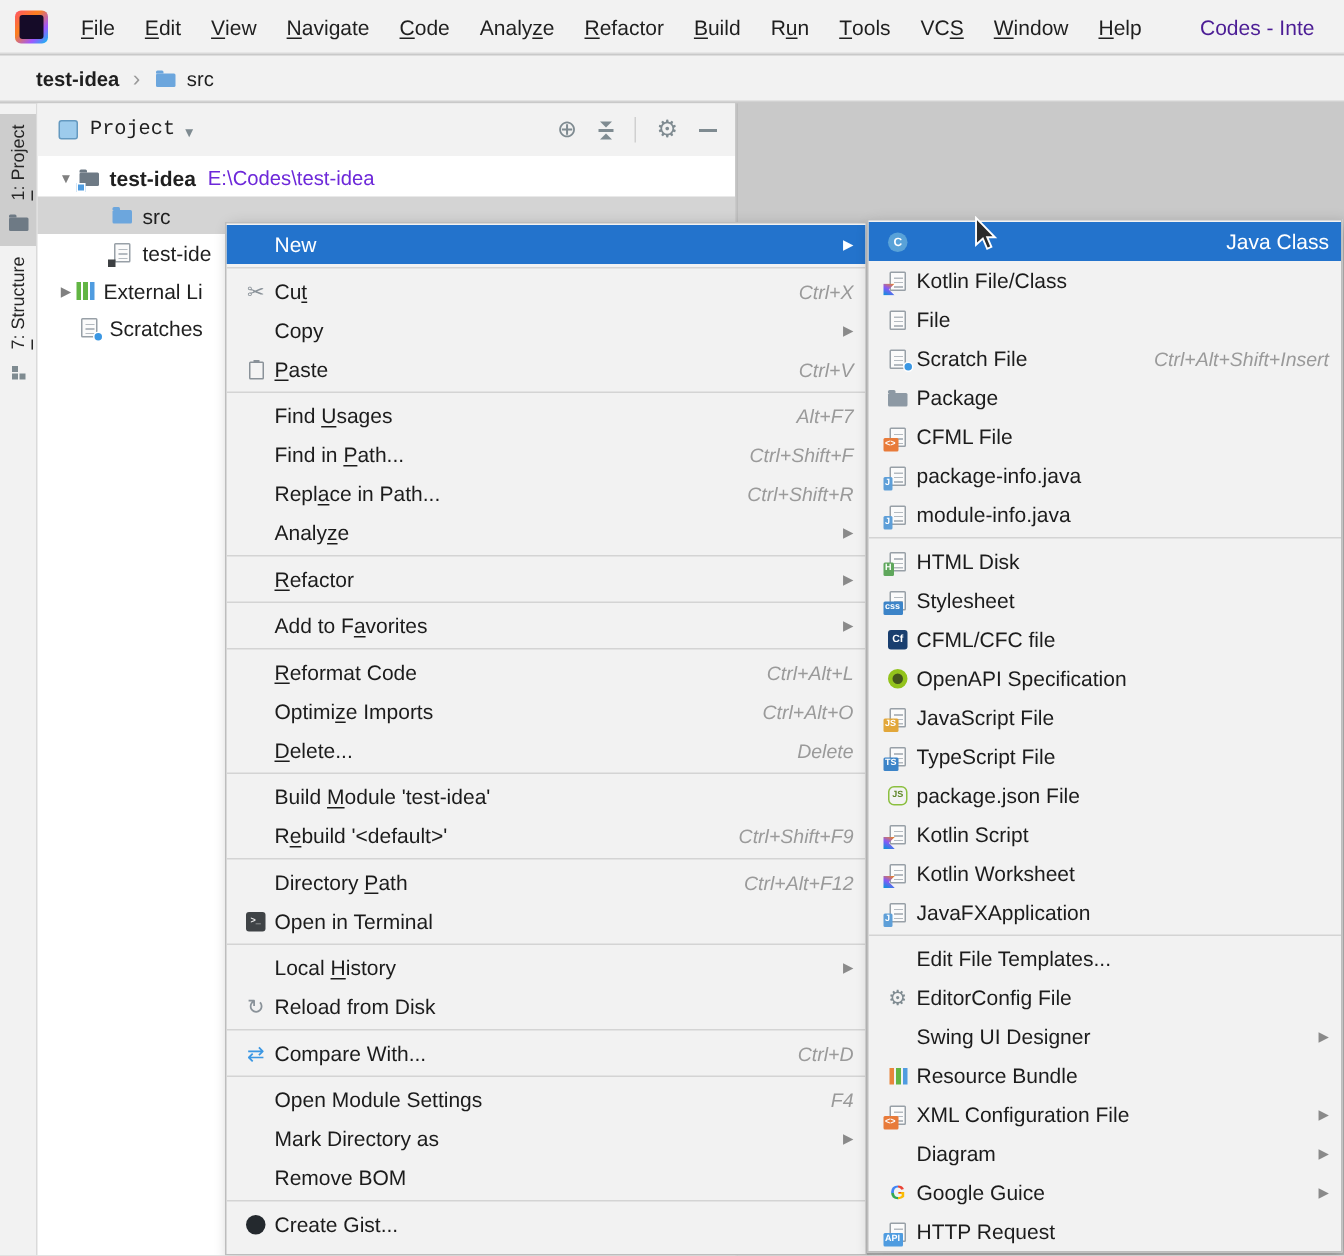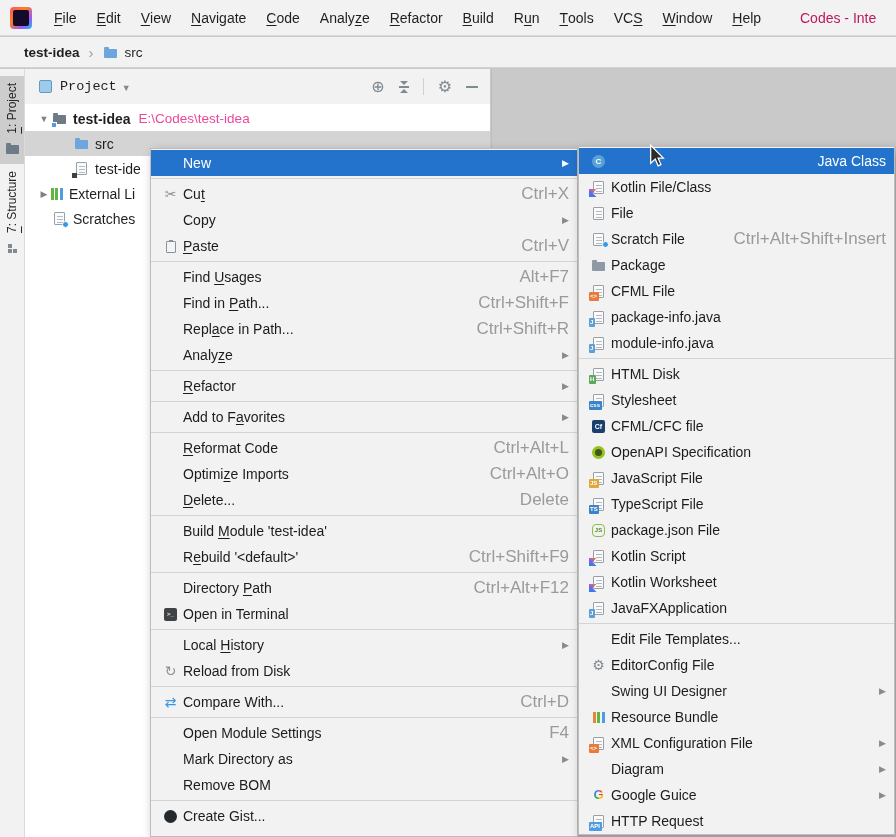--- a/index.html
+++ b/index.html
@@ -12,21 +12,21 @@
   
   .titlebar { position:absolute; top:0; left:0; right:0; height:36px; background:#f2f2f2;
     border-bottom:1px solid #dadada; display:flex; align-items:center; padding-left:8px; }
   .logo { width:22px; height:22px; border-radius:4px; margin:0 12px 0 2px; position:relative; flex:none;
     background:linear-gradient(135deg,#fe5567,#fc801d 38%,#9e57ff 72%,#07c3f2); }
   .logo::before { content:""; position:absolute; inset:3px; background:#150b28; border-radius:2px; }
   .menubar { display:flex; height:36px; }
   .mb-item { padding:0 10px; display:flex; align-items:center; font-size:14px; color:#1f1f1f; cursor:default; }
   .mn-u { text-decoration:underline; text-underline-offset:2px; }
   .window-title { position:absolute; left:800px; top:0; height:36px; display:flex; align-items:center;
-    color:#be185d; font-size:14px; white-space:nowrap; }
+    color:#4c1d95; font-size:14px; white-space:nowrap; }
   
   .breadcrumbs { position:absolute; top:37px; left:0; right:0; height:31px; background:#f2f2f2;
     border-bottom:1px solid #d2d2d2; display:flex; align-items:center; padding-left:24px; font-size:13.5px; color:#1f1f1f; }
   .bc-project { font-weight:bold; }
   .bc-sep { color:#9a9a9a; margin:0 9px; font-size:15px; }
   .bc-item { margin-left:6px; }
   
   .sidebar { position:absolute; top:69px; left:0; width:25px; bottom:0; background:#f2f2f2; border-right:1px solid #dadada; }
   .tool-btn { position:absolute; left:0; width:24px; display:flex; flex-direction:column; align-items:center; padding:7px 0; gap:7px; }
   .tool-btn.active { background:#cdcdcd; }
@@ -43,33 +43,33 @@
   .clp { display:flex; flex-direction:column; align-items:center; gap:1px; }
   .clp .t { width:0; height:0; border-left:4px solid transparent; border-right:4px solid transparent; border-top:4px solid #7f8b91; }
   .clp .l { width:10px; height:2px; background:#7f8b91; }
   .clp .b { width:0; height:0; border-left:4px solid transparent; border-right:4px solid transparent; border-bottom:4px solid #7f8b91; }
   
   .tree { padding-top:2px; }
   .tree-row { height:25px; display:flex; align-items:center; font-size:14px; color:#1f1f1f; white-space:nowrap; }
   .tree-row.selected { background:#d4d4d4; }
   .tr-arrow { width:14px; flex:none; font-size:9px; color:#808080; text-align:center; }
   .tr-label.bold { font-weight:bold; }
-  .tr-path { color:#ec4899; margin-left:8px; font-size:13.5px; }
+  .tr-path { color:#6d28d9; margin-left:8px; font-size:13.5px; }
   .tree-row .ic { margin-right:6px; }
   
   .editor { position:absolute; left:491px; top:69px; right:0; bottom:0; background:#c9c9c9; border-left:1px solid #bcbcbc; }
   
   .menu { position:absolute; background:#f2f2f2; border:1px solid #bdbdbd;
     box-shadow:3px 4px 10px rgba(0,0,0,0.30); overflow:hidden; padding-top:1px; }
   #context-menu { left:150px; top:148px; width:428px; height:689px; z-index:10; }
   #new-submenu  { left:578px; top:146px; width:317px; z-index:11; }
   .mi { height:26px; display:flex; align-items:center; padding:0 8px 0 7px; font-size:14px; color:#1c1c1c; }
   .mi .gut { width:25px; flex:none; display:flex; align-items:center; justify-content:center; }
   .mi .lbl { white-space:nowrap; }
-  .mi .sc { margin-left:auto; padding-left:18px; color:#9a9a9a; font-size:17px; white-space:nowrap; }
+  .mi .sc { margin-left:auto; padding-left:18px; color:#9a9a9a; font-size:13px; white-space:nowrap;font-style:italic; }
   .mi .arr { margin-left:auto; padding-left:12px; color:#8a8a8a; font-size:9px; }
   .mi.selected { background:#2373cc; color:#ffffff;justify-content:space-between; }
   .mi.selected .arr { color:#ffffff; }
   .sep { height:1px; background:#d4d4d4; margin:2px 0; }
   
   .ic { width:16px; height:16px; display:inline-flex; align-items:center; justify-content:center; position:relative; flex:none; }
   .ic-circle { width:13px; height:13px; border-radius:50%; color:#fff; font-size:8px; font-weight:bold; }
   .pg { width:11px; height:13px; background:#fbfbfb; border:1px solid #98a0a7; border-radius:1px; position:relative; }
   .pg::after { content:""; position:absolute; left:2px; top:3px; width:6px; height:7px;
     background:repeating-linear-gradient(to bottom,#b4bac0 0 1px,transparent 1px 3px); }

